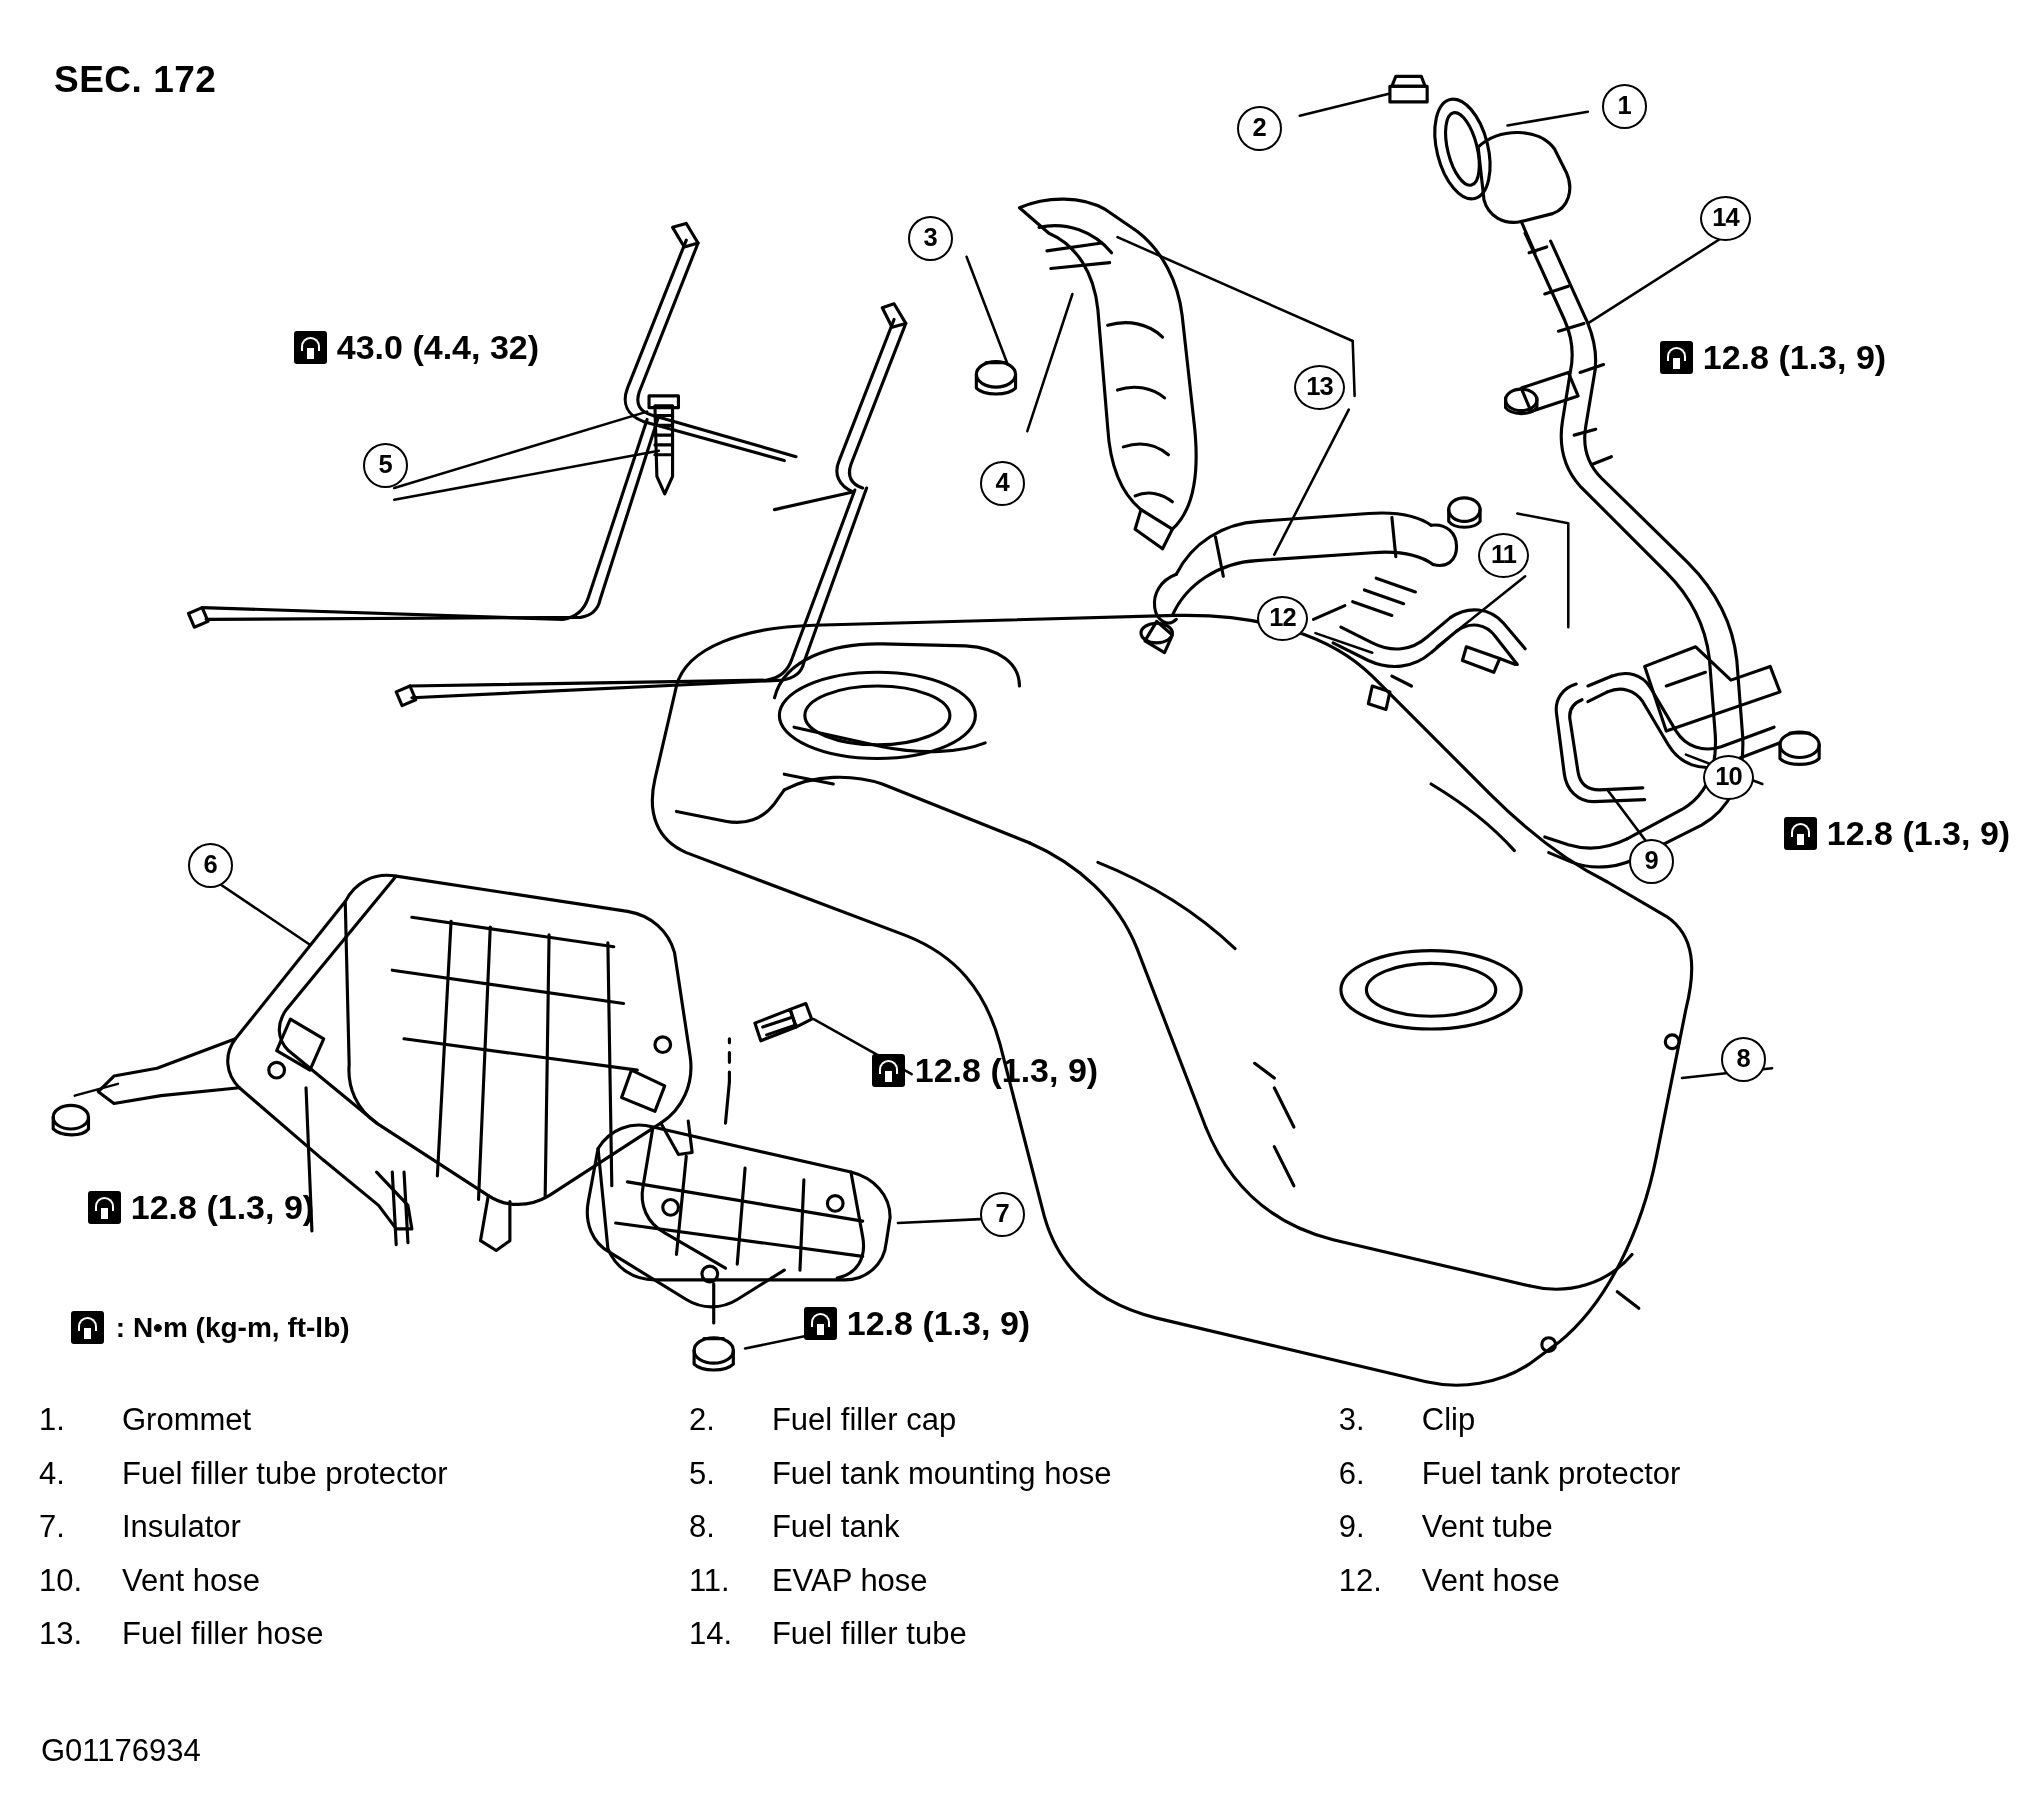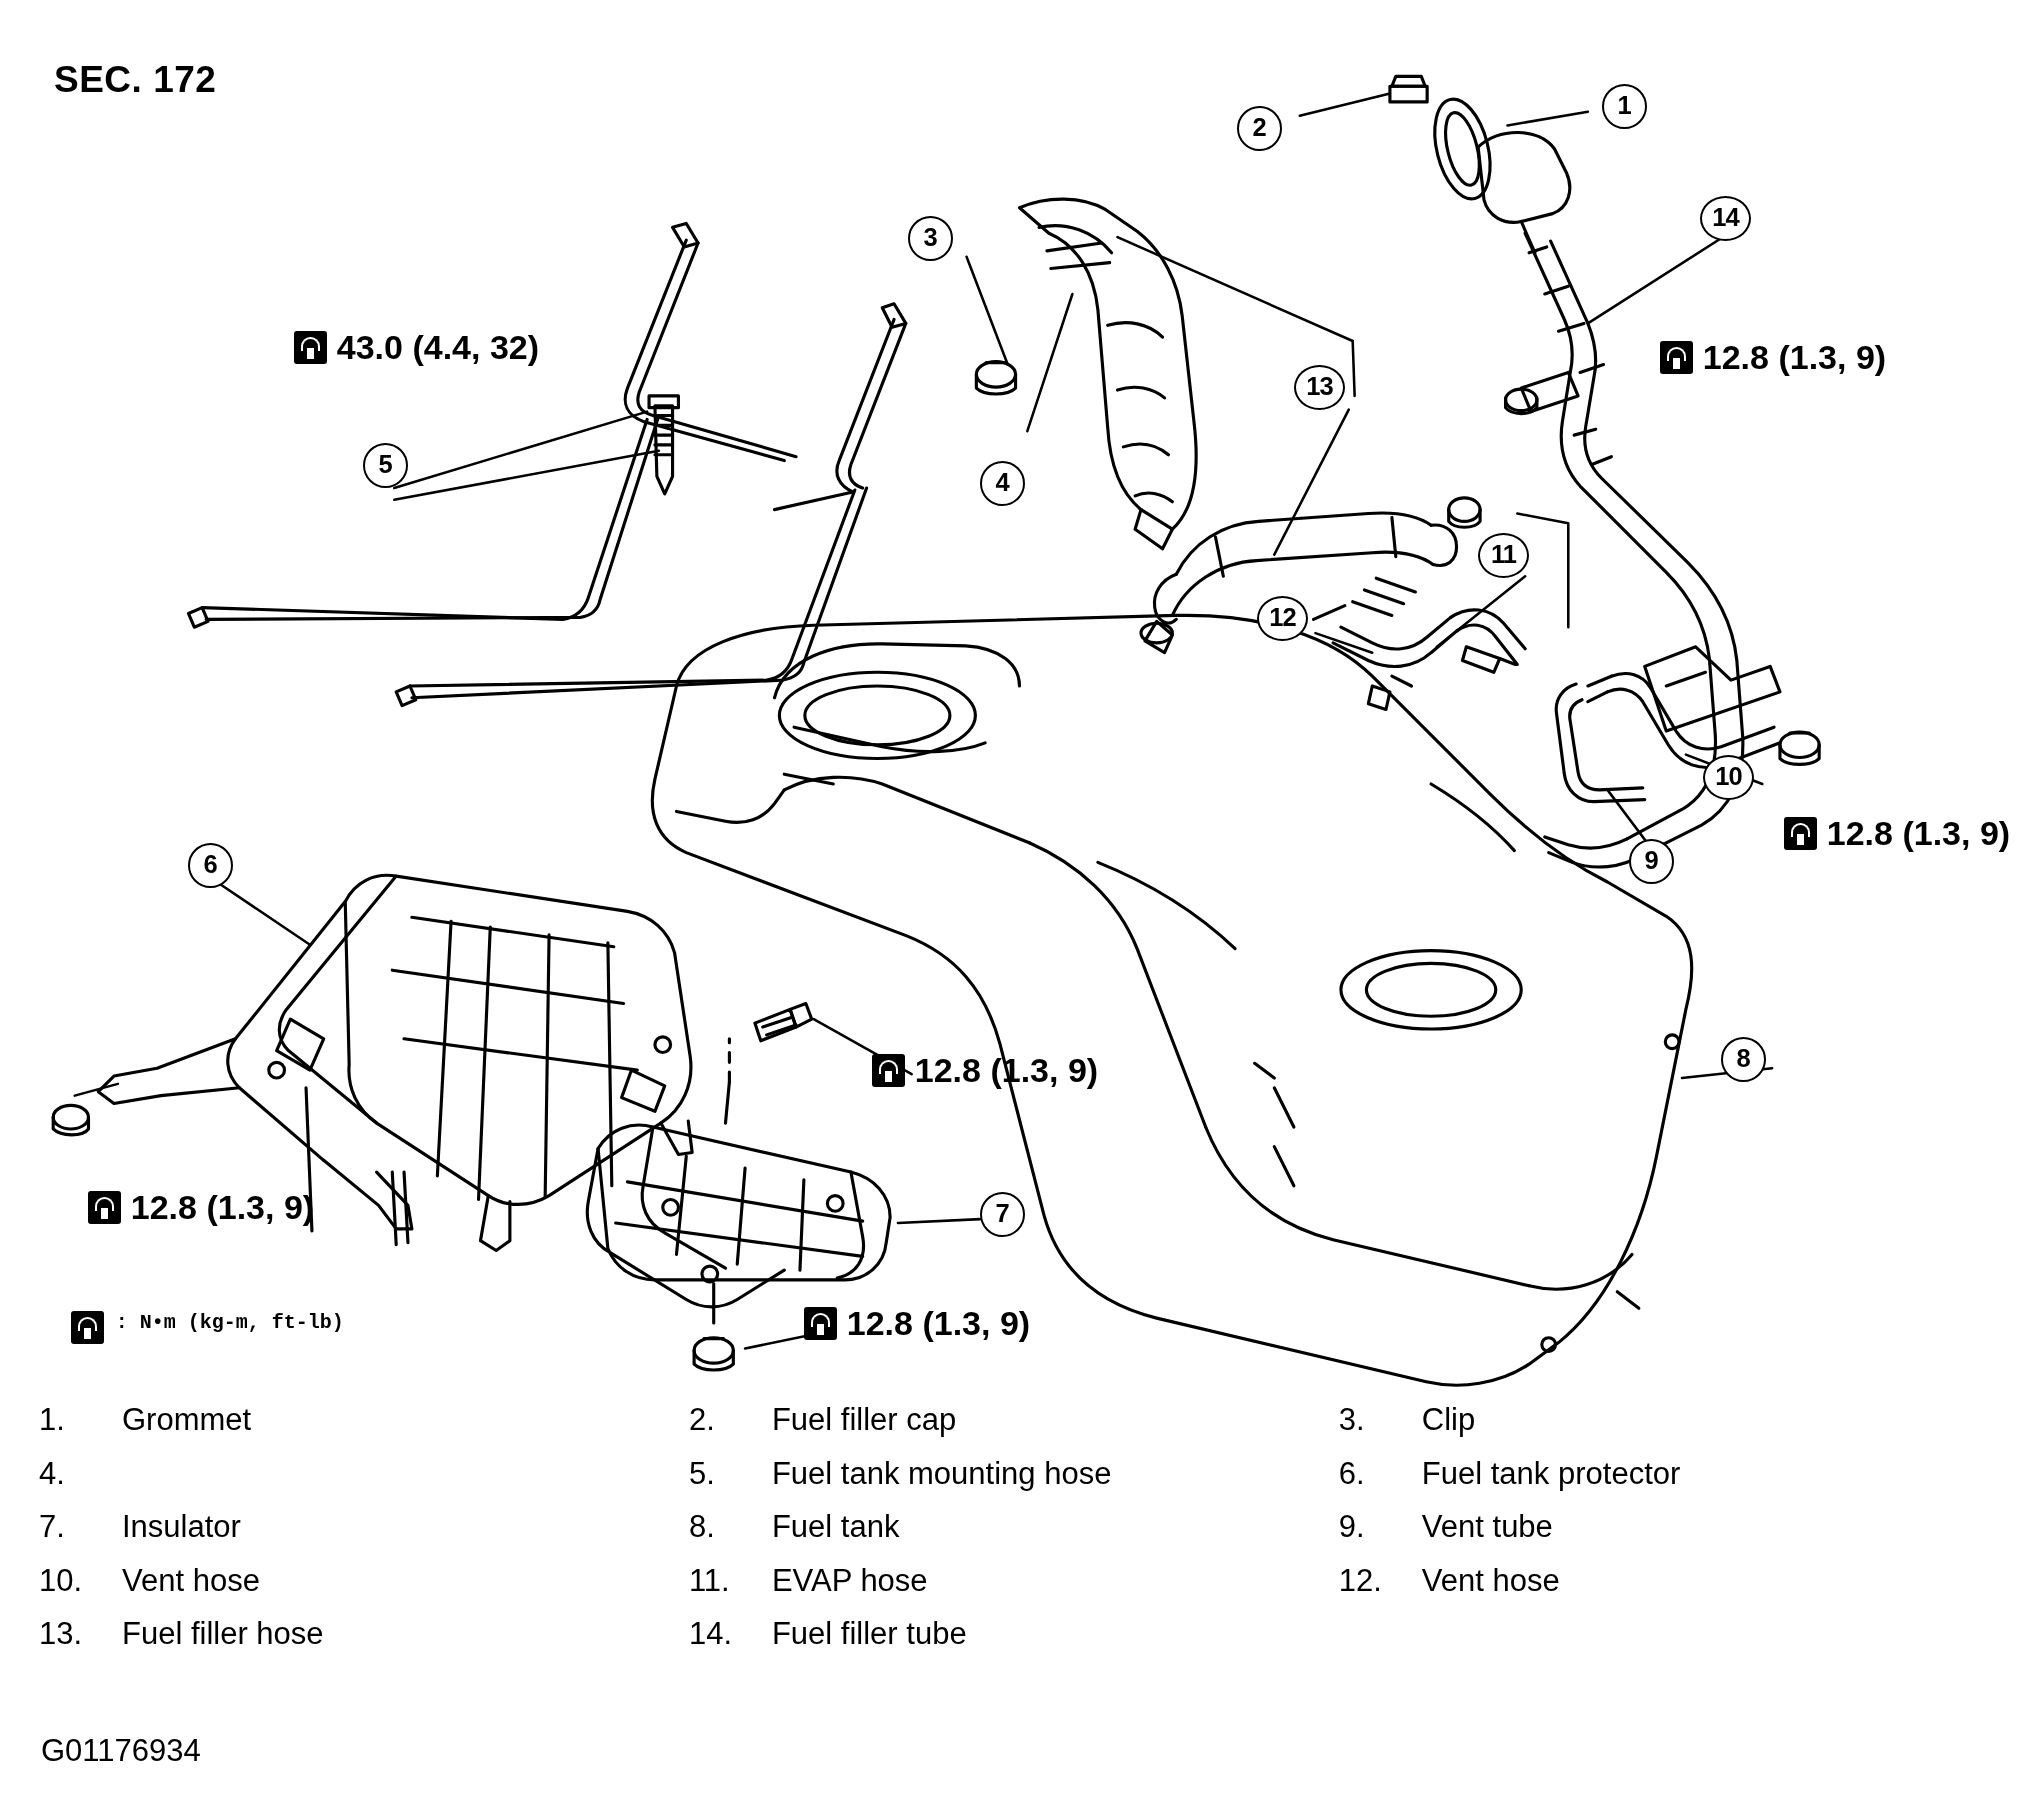--- a/index.html
+++ b/index.html
@@ -90,26 +90,25 @@
     left: 12.7px;
     top: 16.7px;
     width: 7.8px;
     height: 11.8px;
     background: #fff;
   }
   .legend {
     position: absolute;
     left: 71px;
     top: 1311px;
-    font-size: 20px;
+    font-size: 28px;
     font-weight: bold;
     display: flex;
-    align-items: flex-start;
+    align-items: flex-end;
     gap: 11.8px;
-    font-family: Liberation Mono, monospace;
   }
   .parts-list {
     position: absolute;
     left: 39px;
     top: 1402px;
     width: 1950px;
   }
   .parts-row {
     display: flex;
     width: 100%;
@@ -463,20 +462,21 @@
         <span class="label">Fuel filler cap</span>
       </div>
       <div class="part">
         <span class="num">3.</span>
         <span class="label">Clip</span>
       </div>
     </div>
     <div class="parts-row">
       <div class="part">
         <span class="num">4.</span>
+        <span class="label">Fuel filler tube protector</span>
       </div>
       <div class="part">
         <span class="num">5.</span>
         <span class="label">Fuel tank mounting hose</span>
       </div>
       <div class="part">
         <span class="num">6.</span>
         <span class="label">Fuel tank protector</span>
       </div>
     </div>

